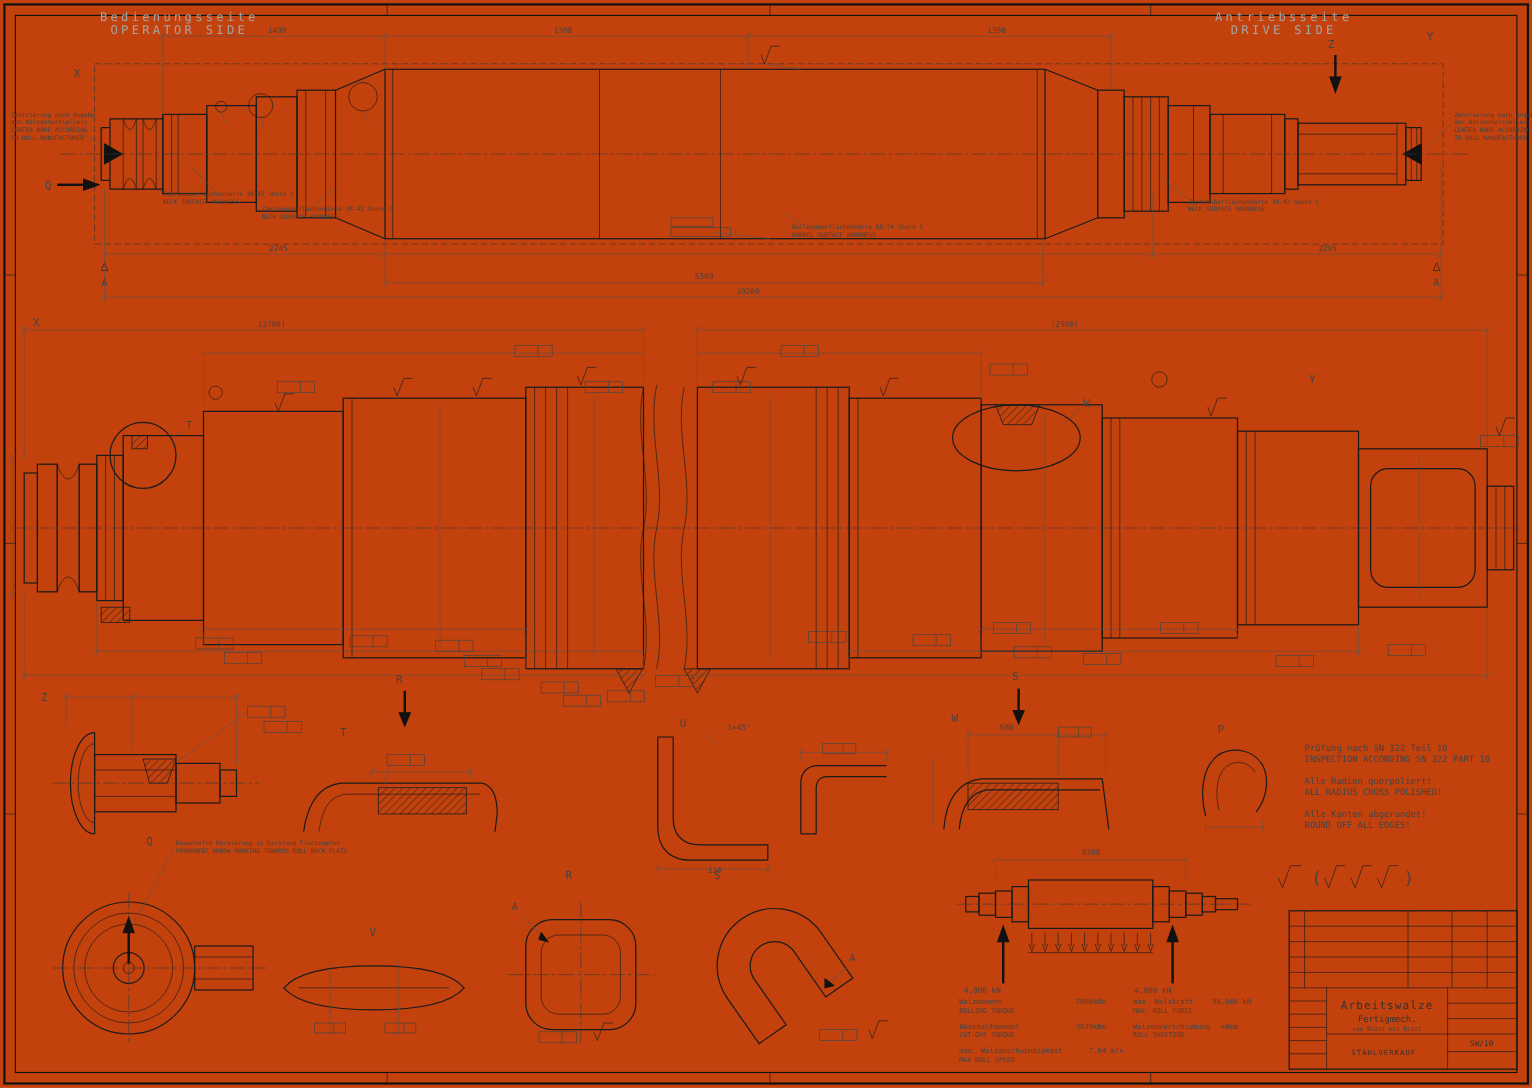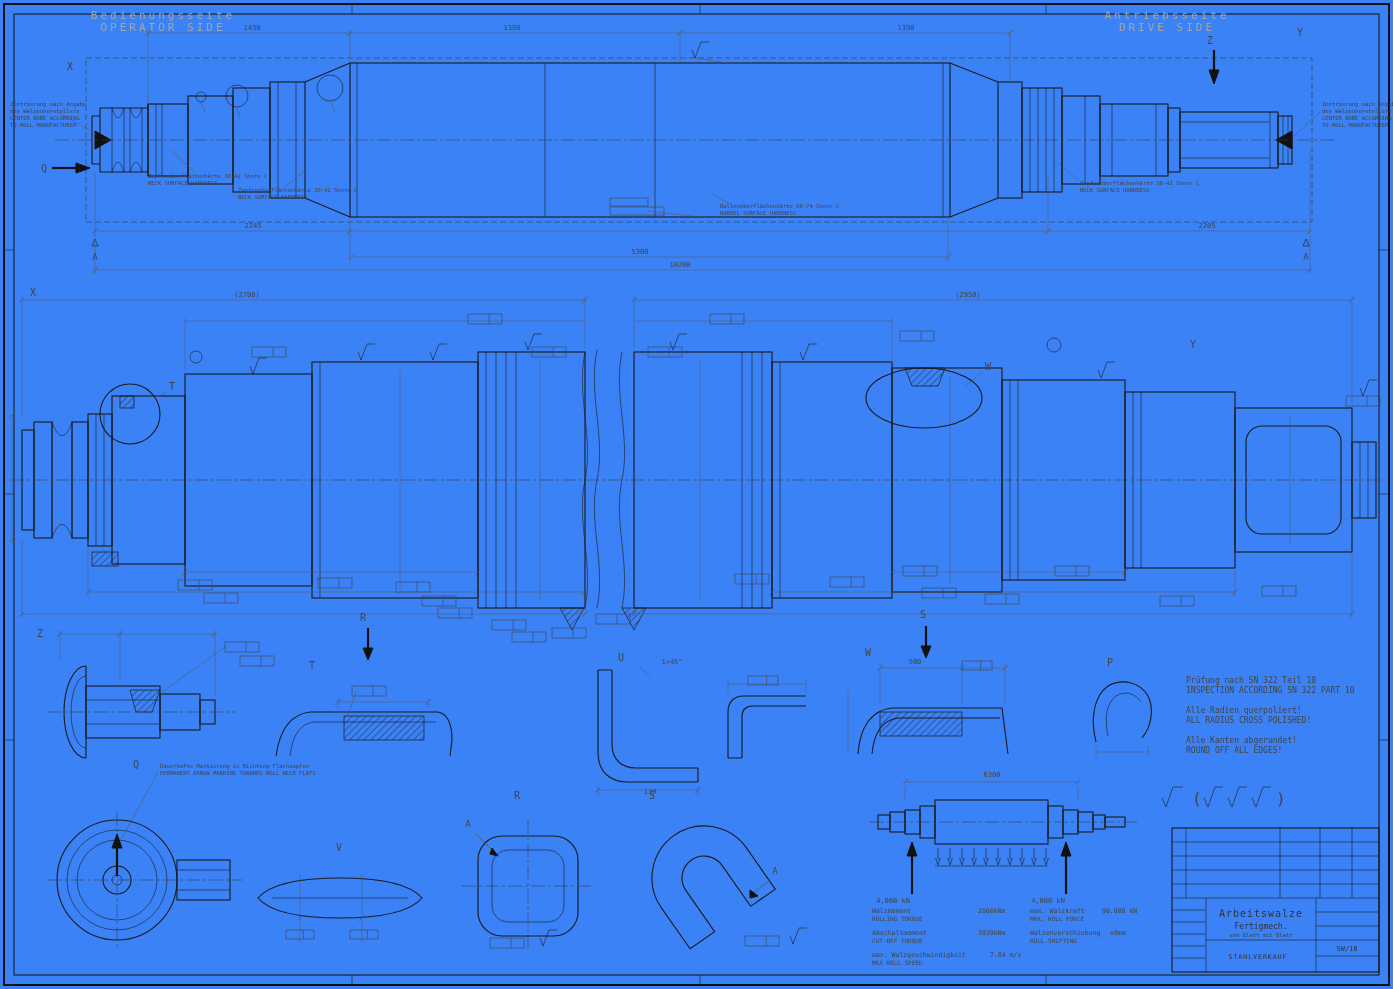--- a/index.html
+++ b/index.html
@@ -1,16 +1,16 @@
 <!DOCTYPE html>
 <html><head>
 <meta charset="utf-8">
 <style>
   html,body{margin:0;padding:0;background:#e9e9e6;}
-  #sheet{position:relative;width:1393px;height:989px;background:#3b82f6;overflow:hidden;
+  #sheet{position:relative;width:1393px;height:989px;background:#c2410c;overflow:hidden;
          font-family:"DejaVu Sans Mono","Liberation Mono",monospace;}
   svg{position:absolute;left:0;top:0;}
   svg text{font-family:"DejaVu Sans Mono","Liberation Mono",monospace;fill:#444;}
   .s1{stroke:#1b1b1b;stroke-width:1.1;fill:none;}
   .s0{stroke:#1b1b1b;stroke-width:0.6;fill:none;}
   .sf{stroke:#111;fill:#111;}
   .dim{stroke:#555;stroke-width:0.5;fill:none;}
   .dimt{stroke:#555;stroke-width:0.7;fill:none;}
   .cl{stroke:#3a3a3a;stroke-width:0.55;fill:none;stroke-dasharray:14 3 3 3;}
   .dash{stroke:#333;stroke-width:0.55;fill:none;stroke-dasharray:6 3;}

